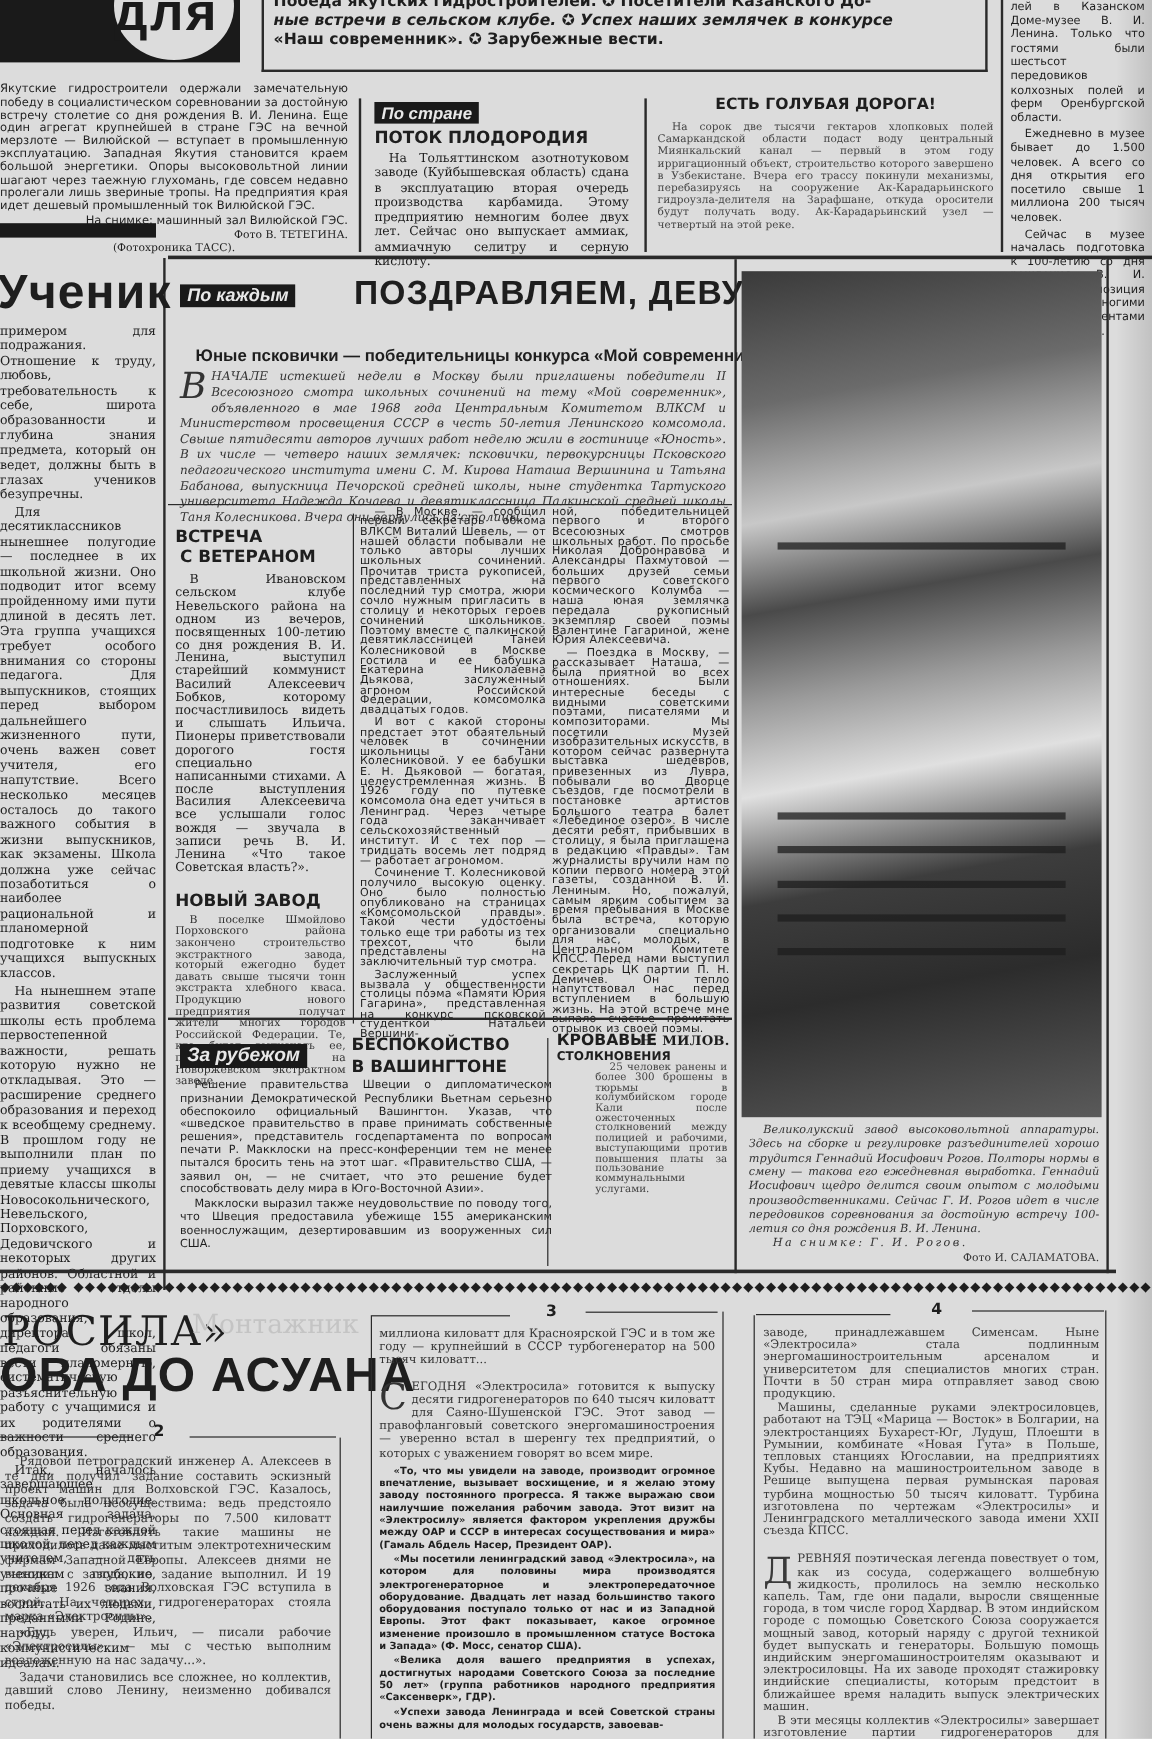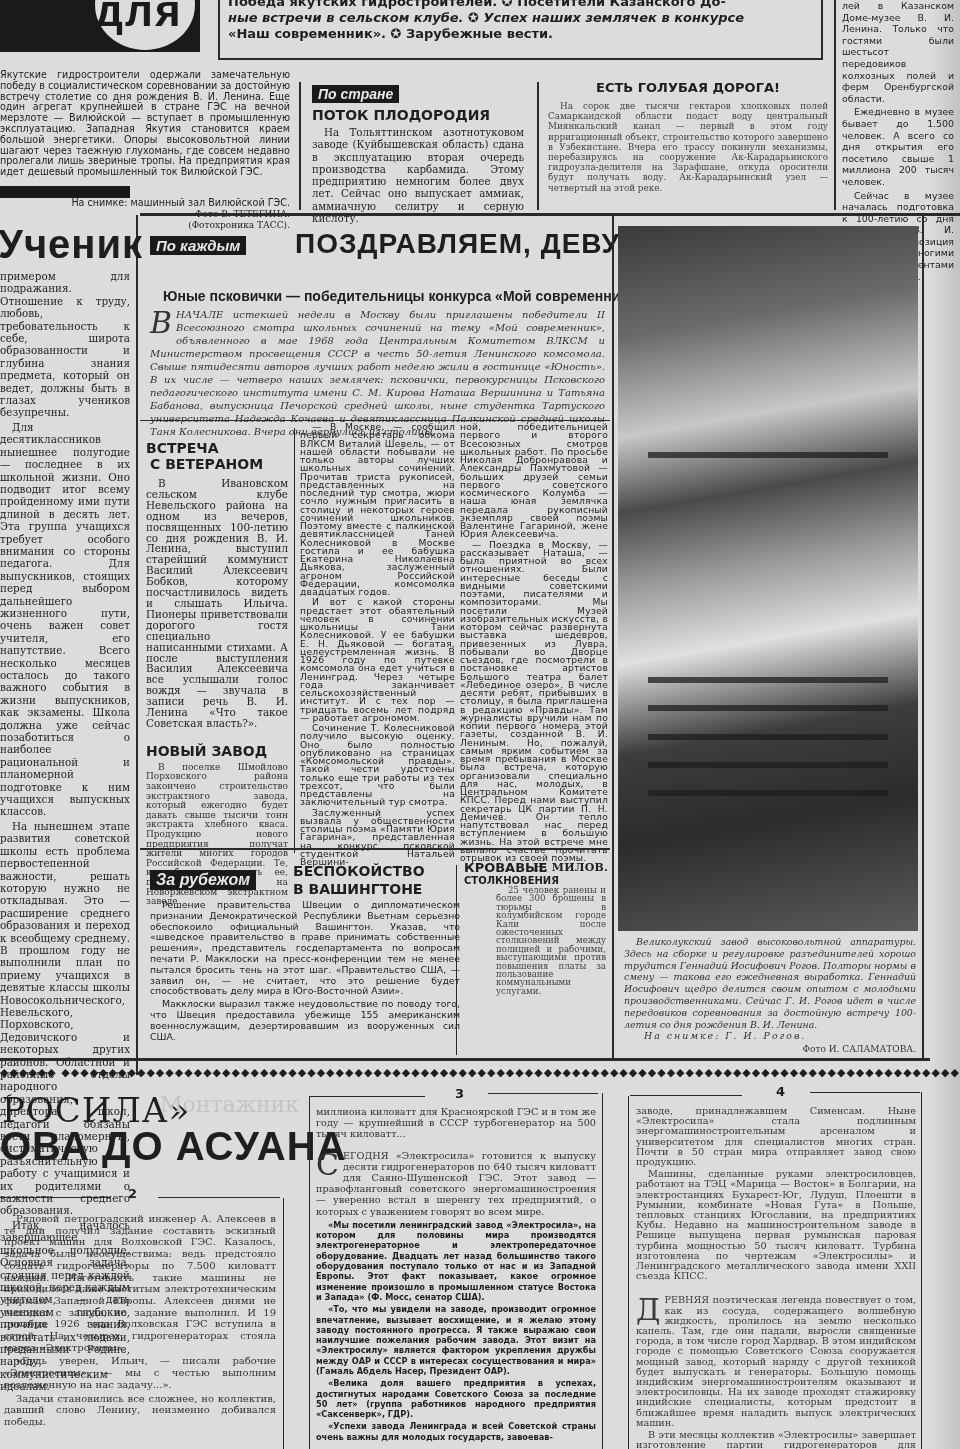--- a/index.html
+++ b/index.html
@@ -30,23 +30,23 @@
   <div class="abs cond" style="left:95px;top:-14px;font-size:44px;color:#1a1a1a;letter-spacing:2px;">для</div>
 </div>
 <div class="abs sans bold" style="left:218px;top:-6px;width:605px;height:66px;border:2px solid #2a2a2a;border-top:none;padding:0 8px;font-size:13px;line-height:16px;">
   <div style="white-space:nowrap;overflow:hidden;">Победа якутских гидростроителей. ✪ Посетители Казанского До-</div>
   <div style="white-space:nowrap;overflow:hidden;font-style:italic;">ные встречи в сельском клубе. ✪ Успех наших землячек в конкурсе</div>
   <div style="white-space:nowrap;overflow:hidden;">«Наш современник». ✪ Зарубежные вести.</div>
 </div>
 
 <div class="abs txt sans" style="left:0;top:70px;width:290px;font-size:9.6px;line-height:10.8px;">
   <div>Якутские гидростроители одержали замечательную победу в социалистическом соревновании за достойную встречу столетие со дня рождения В. И. Ленина. Еще один агрегат крупнейшей в стране ГЭС на вечной мерзлоте — Вилюйской — вступает в промышленную эксплуатацию. Западная Якутия становится краем большой энергетики. Опоры высоковольтной линии шагают через таежную глухомань, где совсем недавно пролегали лишь звериные тропы. На предприятия края идет дешевый промышленный ток Вилюйской ГЭС.</div>
-  <div style="text-align:right;margin-top:20px;">На снимке: машинный зал Вилюйской ГЭС.</div>
+  <div style="text-align:right;margin-top:2px;">На снимке: машинный зал Вилюйской ГЭС.</div>
   <div class="serif" style="text-align:right;font-size:9px;">Фото В. ТЕТЕГИНА.</div>
-  <div class="serif" style="text-align:right;font-size:9px;">(Фотохроника ТАСС).</div>
+  <div class="serif" style="text-align:center;font-size:9px;">(Фотохроника ТАСС).</div>
 </div>
 <div class="abs" style="left:0;top:186px;width:130px;height:12px;background:#1a1a1a;"></div>
 <div class="vrule" style="left:299px;top:82px;height:128px;"></div>
 
 <div class="abs" style="left:312px;top:84px;width:140px;">
   <span class="rubric" style="font-size:14px;">По стране</span>
   <div class="sub-h" style="font-size:14px;margin-top:4px;white-space:nowrap;">ПОТОК ПЛОДОРОДИЯ</div>
   <div class="txt" style="margin-top:3px;width:212px;text-indent:12px;font-size:10.3px;line-height:12.3px;">На Тольяттинском азотнотуковом заводе (Куйбышевская область) сдана в эксплуатацию вторая очередь производства карбамида. Этому предприятию немногим более двух лет. Сейчас оно выпускает аммиак, аммиачную селитру и серную кислоту.</div>
 </div>
 <div class="vrule" style="left:537px;top:82px;height:128px;"></div>
@@ -165,22 +165,22 @@
 <div class="num" style="left:455px;top:1086px;">3</div>
 <div class="hrule" style="left:488px;top:1093px;width:110px;height:1px;"></div>
 <div class="vrule" style="left:602px;top:1093px;height:356px;width:1px;"></div>
 
 <div class="abs txt" style="left:316px;top:1106px;width:280px;font-size:9.7px;line-height:11.2px;color:#333;">
   <div>миллиона киловатт для Красноярской ГЭС и в том же году — крупнейший в СССР турбогенератор на 500 тысяч киловатт...</div>
   <div style="margin-top:10px;">
     <span class="dropcap">С</span><span>ЕГОДНЯ «Электросила» готовится к выпуску десяти гидрогенераторов по 640 тысяч киловатт для Саяно-Шушенской ГЭС. Этот завод — правофланговый советского энергомашиностроения — уверенно встал в шеренгу тех предприятий, о которых с уважением говорят во всем мире.</span>
   </div>
   <div class="sans bold" style="font-size:8.2px;line-height:10.3px;color:#1e1e1e;margin-top:3px;">
+    <p>«То, что мы увидели на заводе, производит огромное впечатление, вызывает восхищение, и я желаю этому заводу постоянного прогресса. Я также выражаю свои наилучшие пожелания рабочим завода. Этот визит на «Электросилу» является фактором укрепления дружбы между ОАР и СССР в интересах сосуществования и мира» (Гамаль Абдель Насер, Президент ОАР).</p>
     <p>«Мы посетили ленинградский завод «Электросила», на котором для половины мира производятся электрогенераторное и электропередаточное оборудование. Двадцать лет назад большинство такого оборудования поступало только от нас и из Западной Европы. Этот факт показывает, какое огромное изменение произошло в промышленном статусе Востока и Запада» (Ф. Мосс, сенатор США).</p>
-    <p>«То, что мы увидели на заводе, производит огромное впечатление, вызывает восхищение, и я желаю этому заводу постоянного прогресса. Я также выражаю свои наилучшие пожелания рабочим завода. Этот визит на «Электросилу» является фактором укрепления дружбы между ОАР и СССР в интересах сосуществования и мира» (Гамаль Абдель Насер, Президент ОАР).</p>
     <p>«Велика доля вашего предприятия в успехах, достигнутых народами Советского Союза за последние 50 лет» (группа работников народного предприятия «Саксенверк», ГДР).</p>
     <p>«Успехи завода Ленинграда и всей Советской страны очень важны для молодых государств, завоевав-</p>
   </div>
 </div>
 
 <div class="vrule" style="left:628px;top:1096px;height:353px;width:1px;"></div>
 <div class="hrule" style="left:630px;top:1095px;width:112px;height:1px;"></div>
 <div class="num" style="left:776px;top:1084px;">4</div>
 <div class="hrule" style="left:810px;top:1092px;width:110px;height:1px;"></div>
 <div class="vrule" style="left:921px;top:1092px;height:357px;width:1px;"></div>

